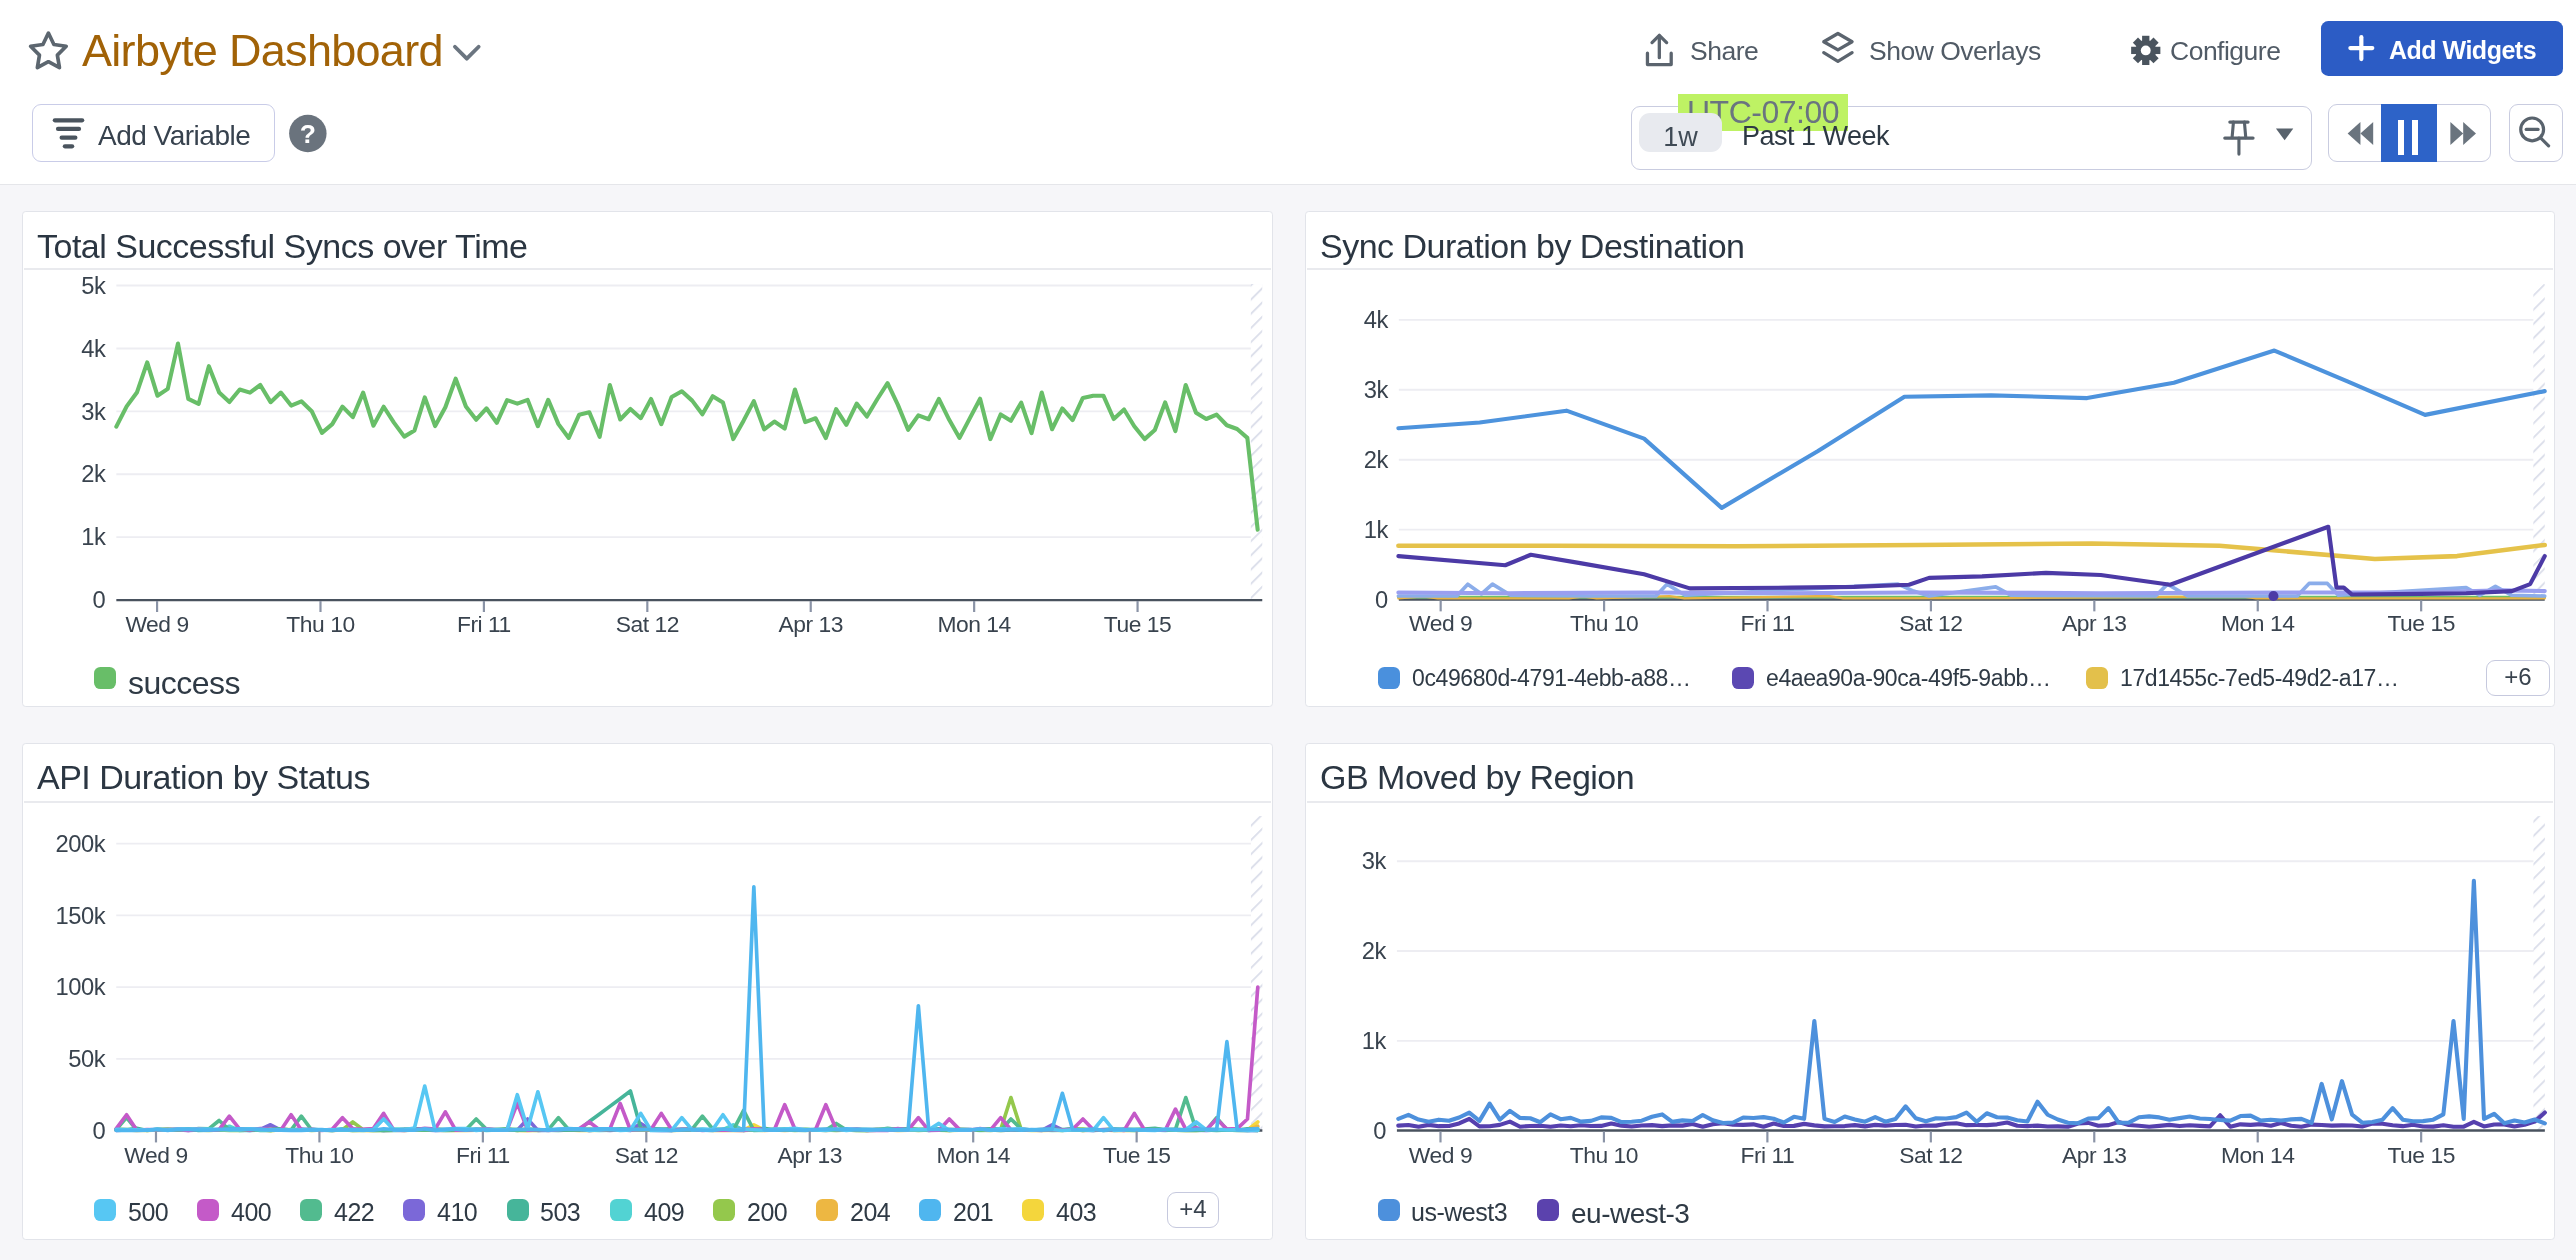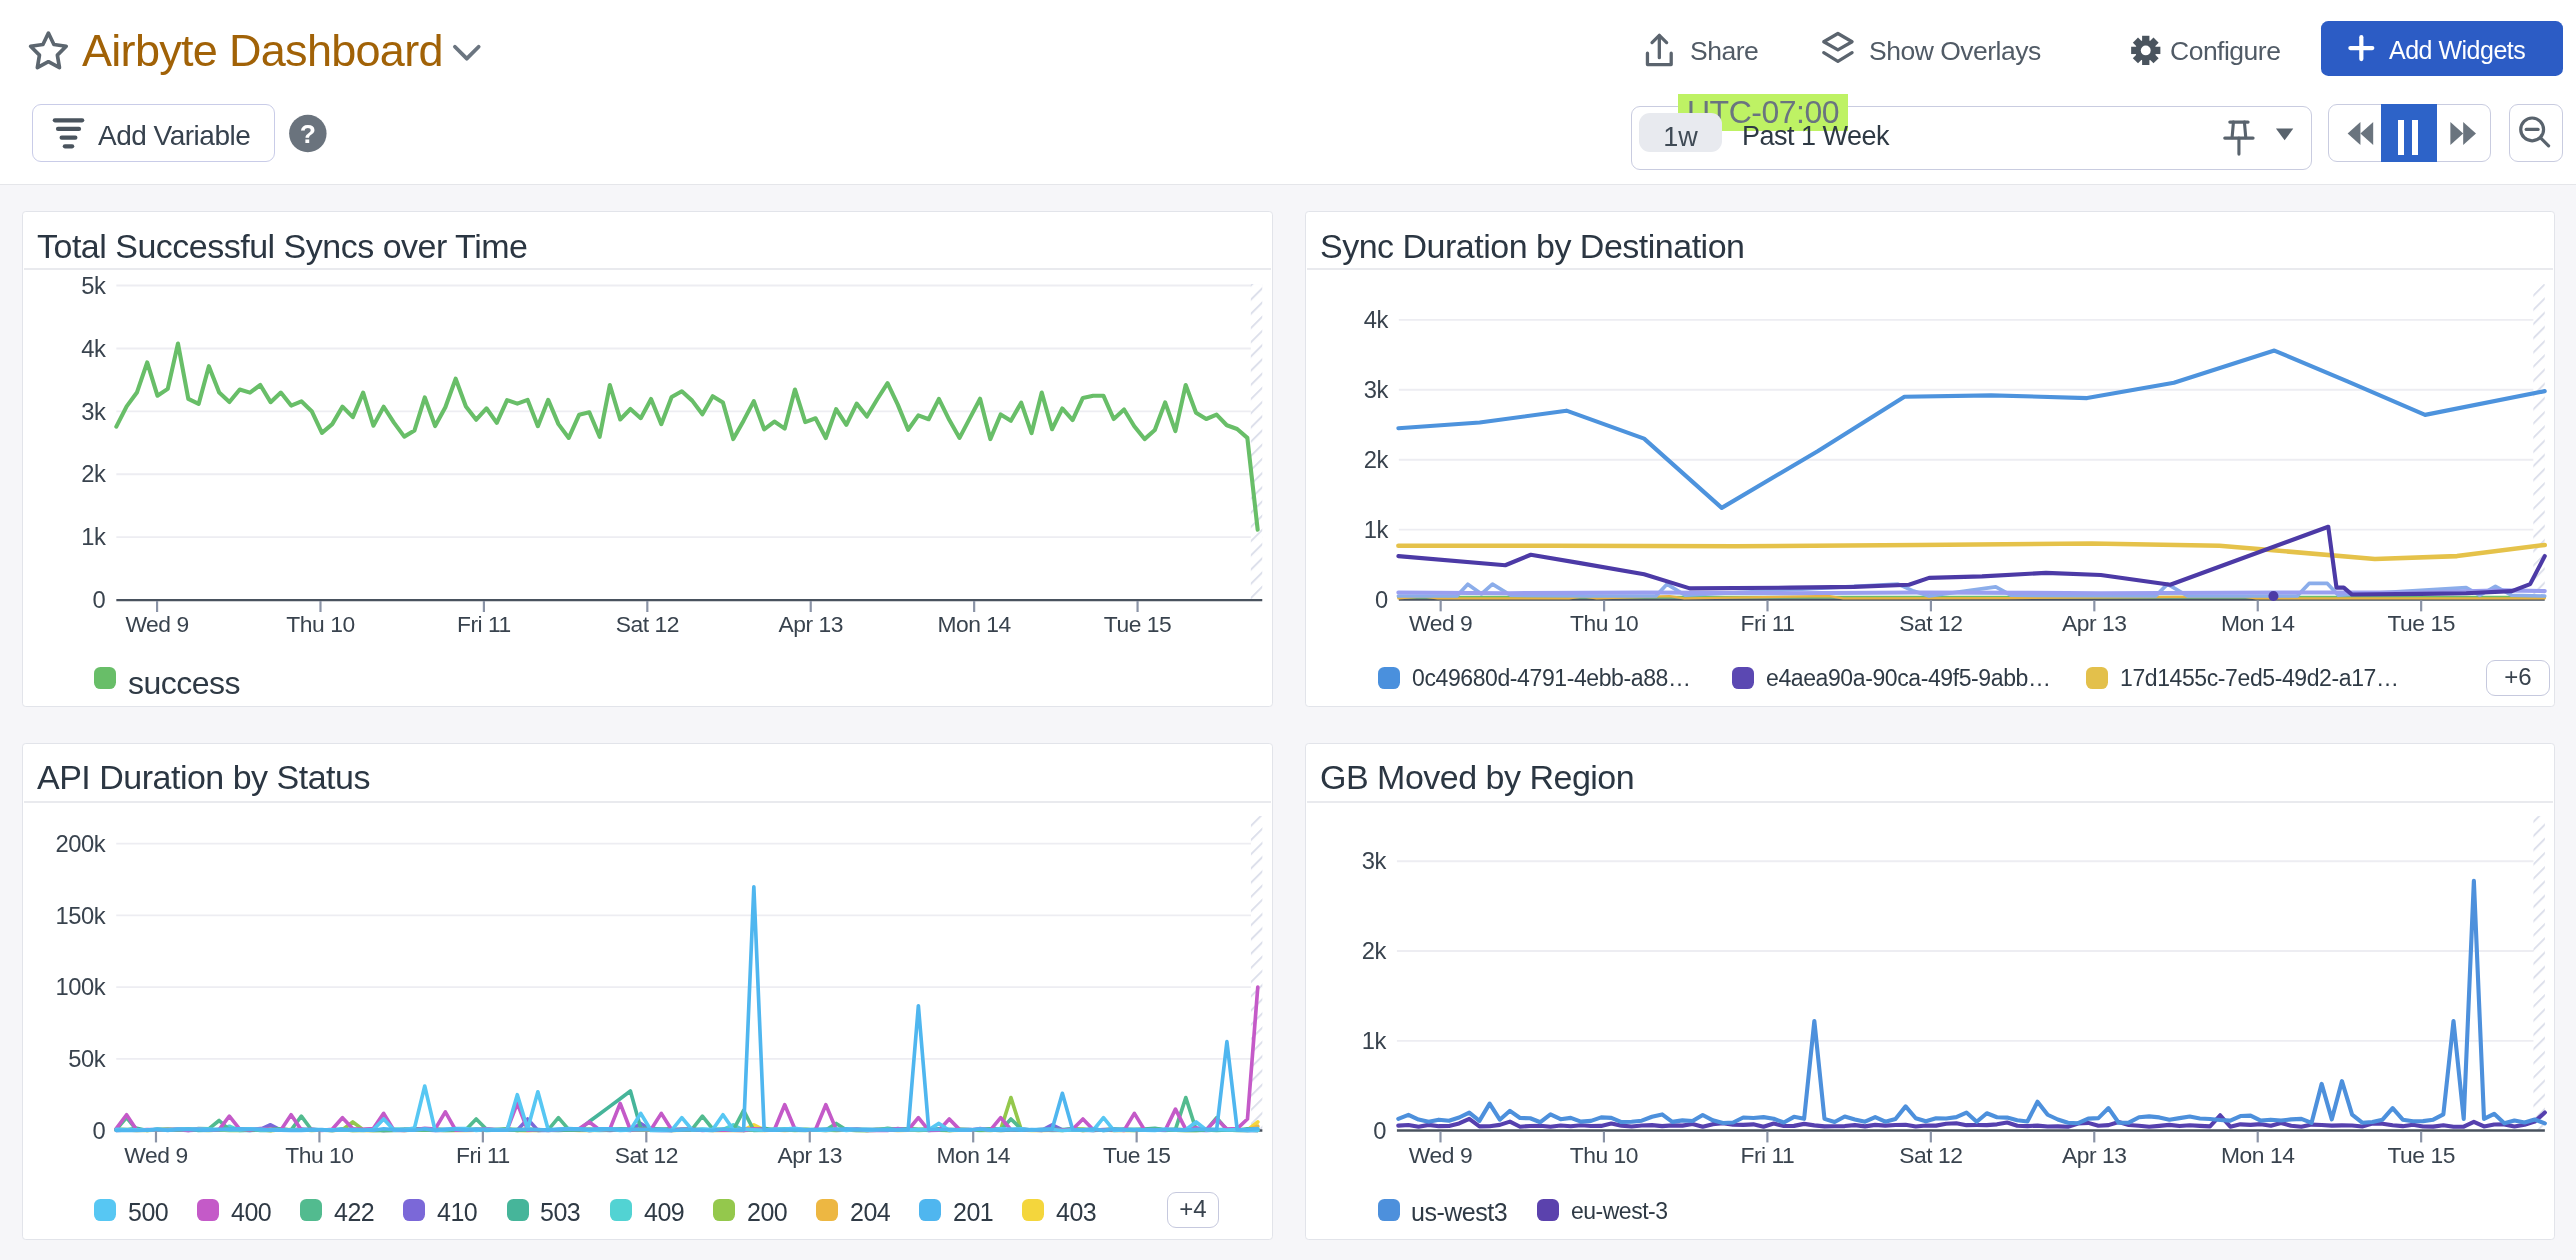--- a/index.html
+++ b/index.html
@@ -15,21 +15,21 @@
 </style></head>
 <body>
 <div id="header"></div>
 <div style="position:absolute;left:82px;top:25px;font-size:45px;letter-spacing:-0.7px;color:#a16207">Airbyte Dashboard</div>
 <div style="position:absolute;left:32px;top:104px;width:243px;height:58px;border:1.8px solid #c9cce8;border-radius:9px;background:#fff"></div>
 <div style="position:absolute;left:98px;top:120px;font-size:28px;letter-spacing:-0.5px;color:#37424e">Add Variable</div>
 <div class="hbtn" style="left:1690px">Share</div>
 <div class="hbtn" style="left:1869px">Show Overlays</div>
 <div class="hbtn" style="left:2170px">Configure</div>
 <div style="position:absolute;left:2321px;top:21px;width:242px;height:55px;background:#2c5cc5;border-radius:7.3px"></div>
-<div style="position:absolute;left:2389px;top:36px;font-size:25px;letter-spacing:-0.5px;color:#fff;font-weight:400">Add Widgets</div>
+<div style="position:absolute;left:2389px;top:36px;font-size:25px;letter-spacing:-0.5px;color:#fff;font-weight:700">Add Widgets</div>
 <div style="position:absolute;left:1631px;top:106px;width:681px;height:64px;border:1.8px solid #c9cce0;border-radius:9px;background:#fff"></div>
 <div style="position:absolute;left:1678px;top:94px;background:#bef264;padding:0 9px;font-size:32px;color:#6a7480;letter-spacing:-0.5px">UTC-07:00</div>
 <div style="position:absolute;left:1639px;top:113px;width:83px;height:39px;background:#e8eaef;border-radius:11px;text-align:center;line-height:49px;font-size:27px;color:#3f4a55">1w</div>
 <div style="position:absolute;left:1742px;top:121px;font-size:27px;letter-spacing:-0.5px;color:#2e3944">Past 1 Week</div>
 <div style="position:absolute;left:2328px;top:104px;width:163px;height:58px;border:1.8px solid #c9cce0;border-radius:9px;background:#fff"></div>
 <div style="position:absolute;left:2381px;top:104px;width:56px;height:58px;background:#2d63c8"></div>
 <div style="position:absolute;left:2398px;top:120px;width:6.4px;height:35px;background:#fff"></div>
 <div style="position:absolute;left:2412px;top:120px;width:6.4px;height:35px;background:#fff"></div>
 <div style="position:absolute;left:2509px;top:104px;width:54px;height:58px;border:1.8px solid #c9cce0;border-radius:9px;background:#fff"></div>
 
@@ -277,13 +277,13 @@
 <div class="lsq" style="left:816px;top:1199px;background:#edb742"></div>
 <div class="ltx" style="left:850px;top:1198px;font-size:25px;letter-spacing:-0.5px">204</div>
 <div class="lsq" style="left:919px;top:1199px;background:#4fb6ef"></div>
 <div class="ltx" style="left:953px;top:1198px;font-size:25px;letter-spacing:-0.5px">201</div>
 <div class="lsq" style="left:1022px;top:1199px;background:#f4d63c"></div>
 <div class="ltx" style="left:1056px;top:1198px;font-size:25px;letter-spacing:-0.5px">403</div>
 <div class="badge" style="left:1167px;top:1192px;width:52px">+4</div>
 <div class="lsq" style="left:1378px;top:1199px;background:#4d90dc"></div>
 <div class="ltx" style="left:1411px;top:1198px;font-size:25px;letter-spacing:-0.5px">us-west3</div>
 <div class="lsq" style="left:1537px;top:1199px;background:#5b42ad"></div>
-<div class="ltx" style="left:1571px;top:1198px;font-size:23px;letter-spacing:-0.5px">eu-west-3</div>
+<div class="ltx" style="left:1571px;top:1198px;font-size:28px;letter-spacing:-0.5px">eu-west-3</div>
 
 </body></html>

